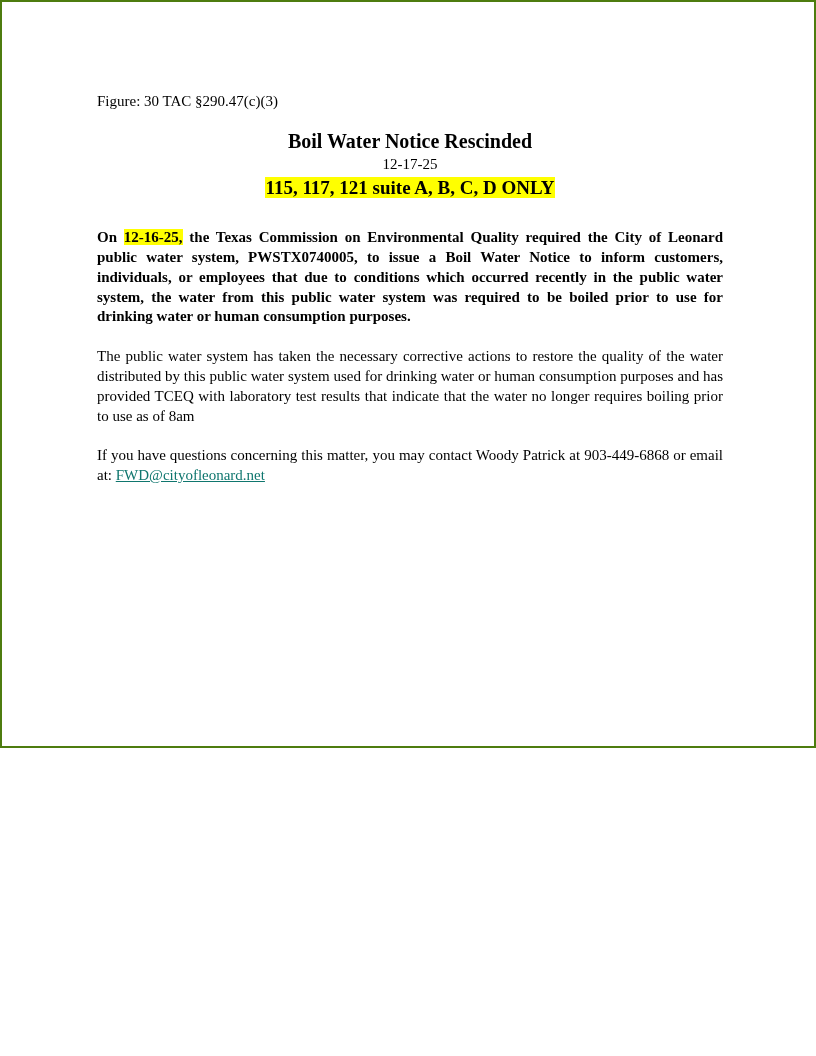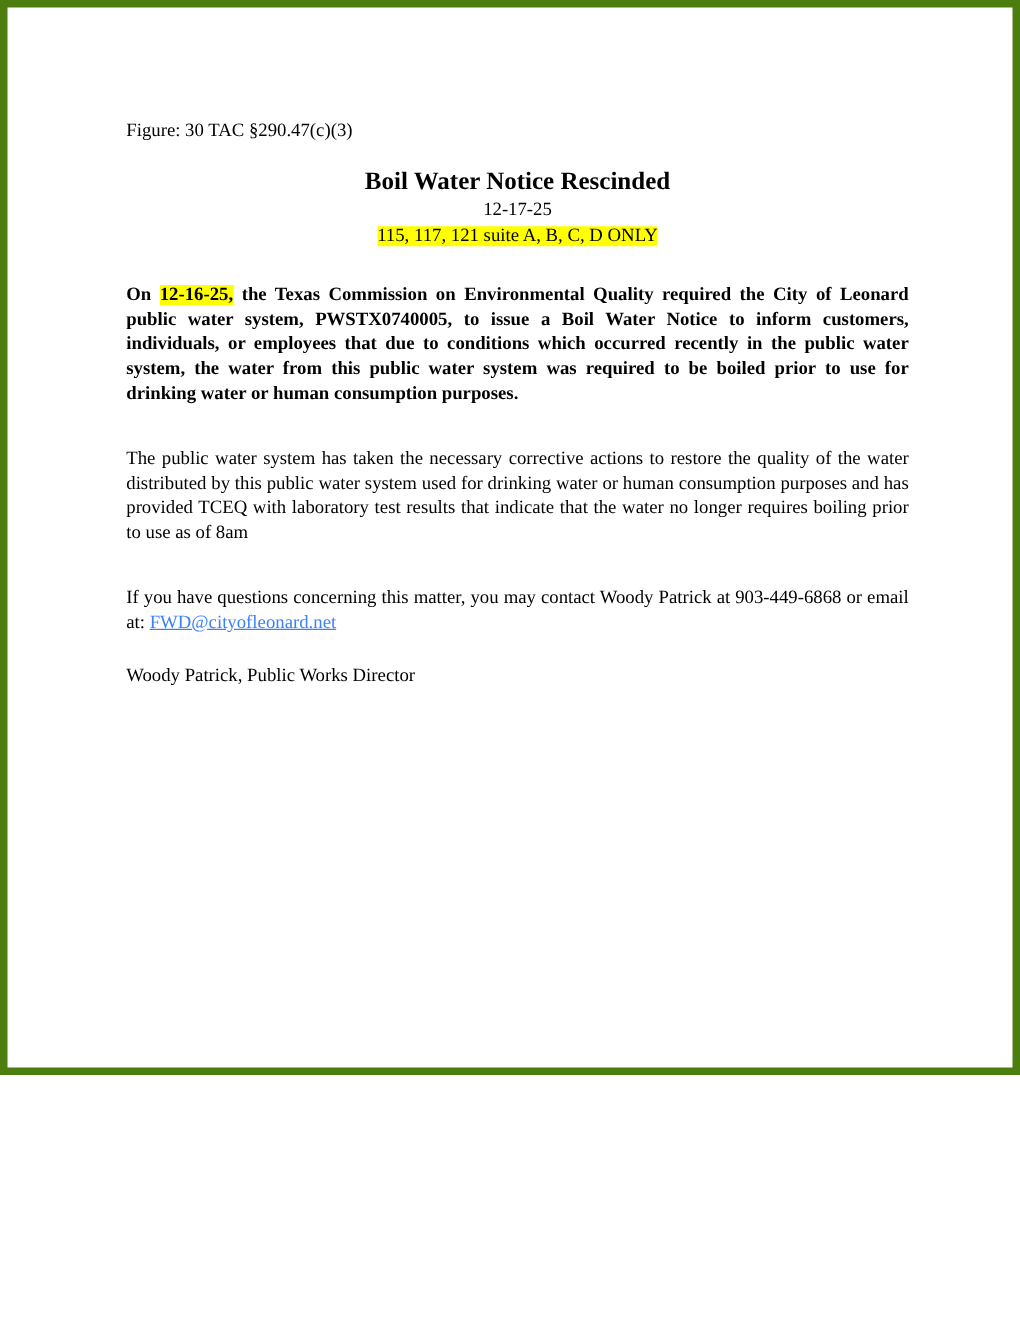--- a/index.html
+++ b/index.html
@@ -10,23 +10,23 @@
   body {
     width: 816px;
     height: 1056px;
     font-family: "Liberation Serif", serif;
     color: #000000;
     position: relative;
   }
   .page {
     position: relative;
     width: 816px;
-    height: 860px;
+    height: 748px;
     box-sizing: border-box;
-    border: 6px solid #4d7c0f;
+    border: 2px solid #4d7c0f;
     background: #ffffff;
   }
   .content {
     position: absolute;
     left: 95px;
     top: 90px;
     width: 626px;
   }
   .figure-line {
     font-size: 15px;
@@ -40,50 +40,50 @@
   .title-main {
     font-size: 20px;
     font-weight: bold;
     line-height: 1.35;
   }
   .title-date {
     font-size: 15px;
     line-height: 1.3;
   }
   .title-highlight {
-    font-size: 15px;
-    font-weight: normal;
+    font-size: 19px;
+    font-weight: bold;
     line-height: 1.35;
   }
   .hl {
     background: #ffff00;
   }
   .para {
     font-size: 15px;
     line-height: 1.32;
     text-align: justify;
-    margin-top: 32px;
+    margin-top: 20px;
   }
   .para.first {
     margin-top: 28px;
     font-weight: bold;
   }
   .para.loose {
     text-align: justify;
   }
   .signoff {
     font-size: 15px;
     line-height: 1.36;
     margin-top: 22px;
   }
   .signoff div {
     white-space: nowrap;
   }
   a.email {
-    color: #3b82f6;
+    color: #0f766e;
     text-decoration: underline;
   }
 </style>
 </head>
 <body>
 
 <div class="page">
   <div class="content">
 
     <div class="figure-line">Figure: 30 TAC §290.47(c)(3)</div>
@@ -101,17 +101,16 @@
     </div>
 
     <div class="para loose">The public water system has taken the necessary corrective actions to restore the quality of the water distributed by this public water system used for drinking water or human consumption purposes and has provided TCEQ with laboratory test results that indicate that the water no longer requires boiling prior to use as of 8am</div>
 
     <div class="para">
       <span>If you have questions concerning this matter, you may contact Woody Patrick at 903-449-6868 or email at:</span>
       <a class="email" href="#">FWD@cityofleonard.net</a>
     </div>
 
     <div class="signoff">
-      <div>Woody Patrick, Public Works Director</div>
     </div>
 
   </div>
 </div>
 
 </body></html>

